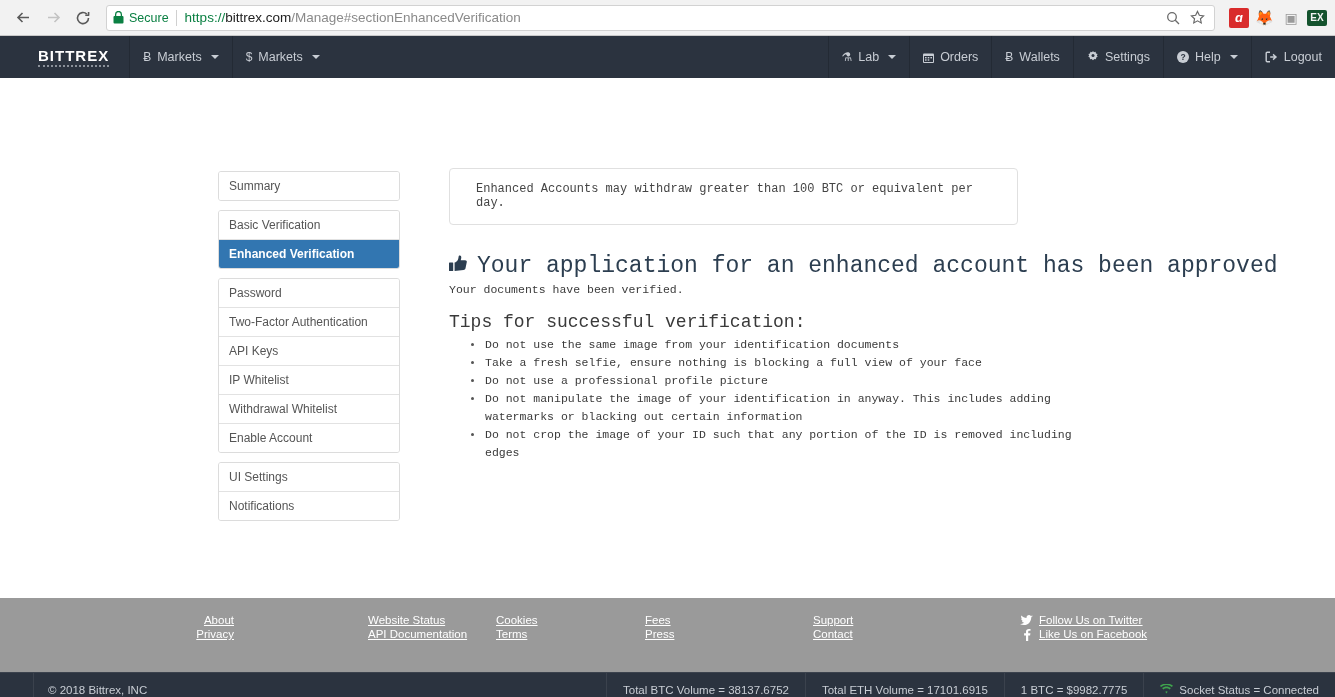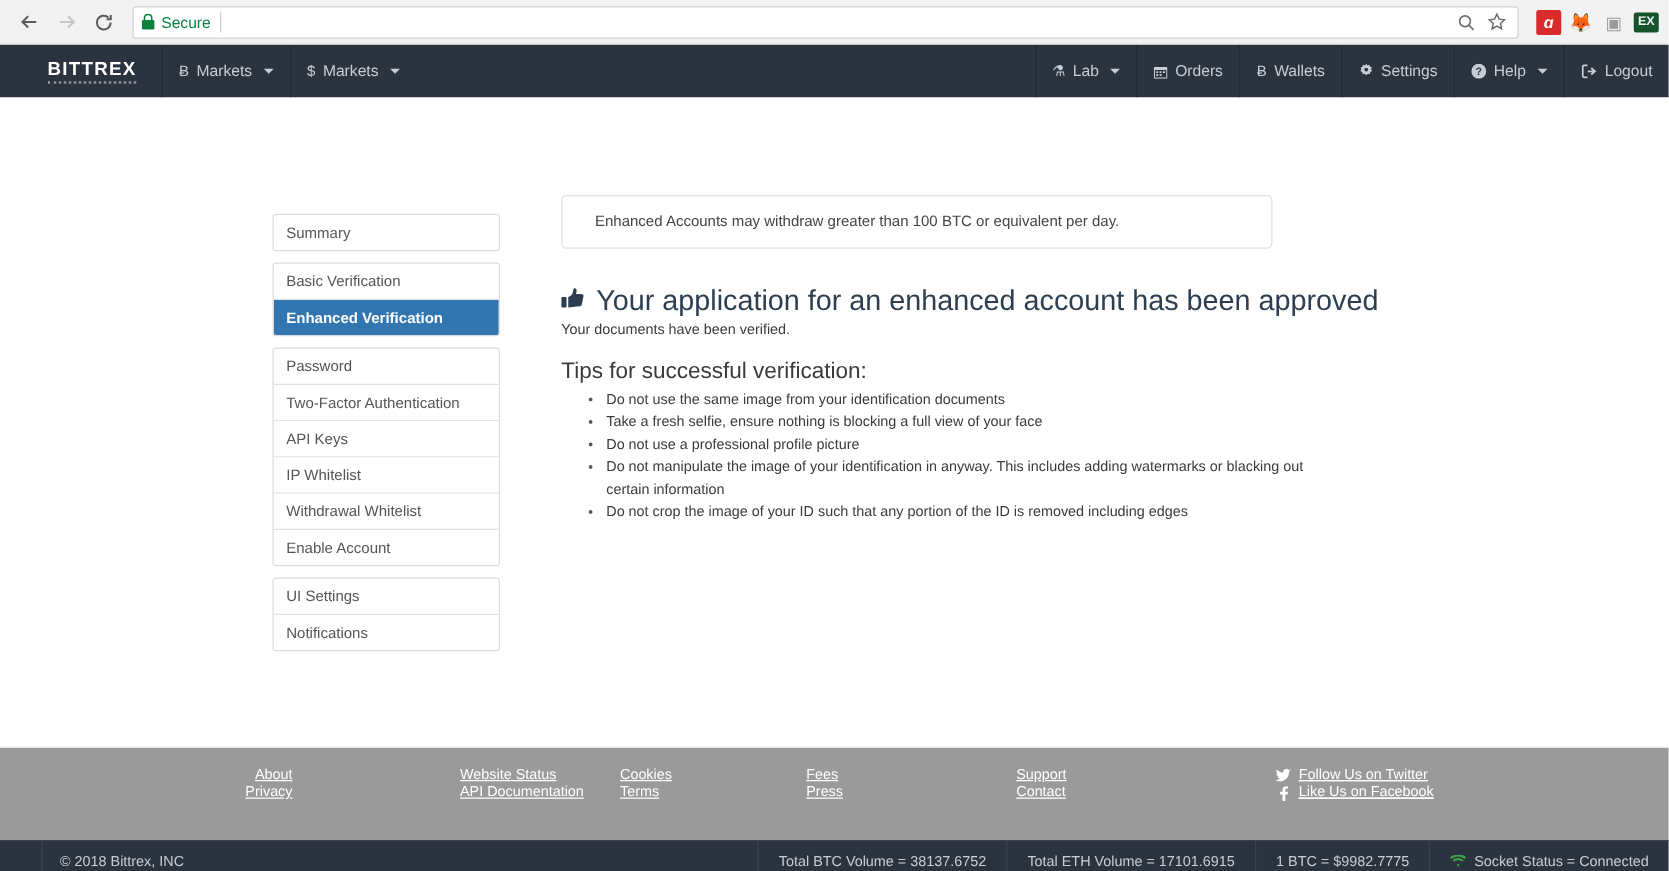--- a/index.html
+++ b/index.html
@@ -72,21 +72,21 @@
 
   .sidebar { position: absolute; left: 218px; top: 93px; width: 182px; }
   .side-group { border: 1px solid #dcdcdc; border-radius: 3px; overflow: hidden; margin-bottom: 9px; background: #fff; }
   .side-item {
     padding: 7px 10px; font-size: 12px; color: #555;
     border-bottom: 1px solid #e2e2e2; cursor: pointer; background: #fff;
   }
   .side-item:last-child { border-bottom: none; }
   .side-item.active { background: #3276b1; color: #fff; font-weight: bold; }
 
-  .content { position: absolute; left: 449px; top: 78px; width: 630px; }
+  .content { position: absolute; left: 449px; top: 90px; width: 630px; font-family: Liberation Mono, monospace; }
   .alert-box {
     border: 1px solid #e0e0e0; border-radius: 4px;
     padding: 13px 16px 14px 26px; font-size: 12px; color: #444;
     width: 569px;
   }
   .headline {
     margin-top: 28px; font-size: 23px; color: #2c3e50; font-weight: normal;
     display: flex; align-items: center; gap: 9px; white-space: nowrap;
   }
   .thumb { font-size: 18px; color: #2c3e50; line-height: 1; }
@@ -148,20 +148,21 @@
 
   <div class="omnibox">
     <span class="lock-icon">
       <svg width="11" height="13" viewBox="0 0 11 13" fill="currentColor">
         <rect x="0.5" y="5" width="10" height="7.5" rx="1"></rect>
         <path d="M2.6 5V3.4a2.9 2.9 0 0 1 5.8 0V5" fill="none" stroke="currentColor" stroke-width="1.3"></path>
       </svg>
     </span>
     <span class="secure-text">Secure</span>
     <span class="omni-sep"></span>
+    <span class="url-text"><span class="url-scheme">https://</span><span>bittrex.com</span><span class="url-path">/Manage#sectionEnhancedVerification</span></span>
     <span class="omni-icons">
       <span class="omni-icon">
         <svg width="14" height="14" viewBox="0 0 14 14" fill="none" stroke="currentColor" stroke-width="1.3">
           <circle cx="6" cy="6" r="4.3"></circle>
             <path d="M9.3 9.3L13 13"></path>
         </svg>
       </span>
       <span class="omni-icon">
         <svg width="15" height="15" viewBox="0 0 15 15" fill="none" stroke="currentColor" stroke-width="1.2">
           <path d="M7.5 1.4l1.85 3.9 4.2.55-3.1 2.9.8 4.2-3.75-2.1-3.75 2.1.8-4.2-3.1-2.9 4.2-.55z"></path>

